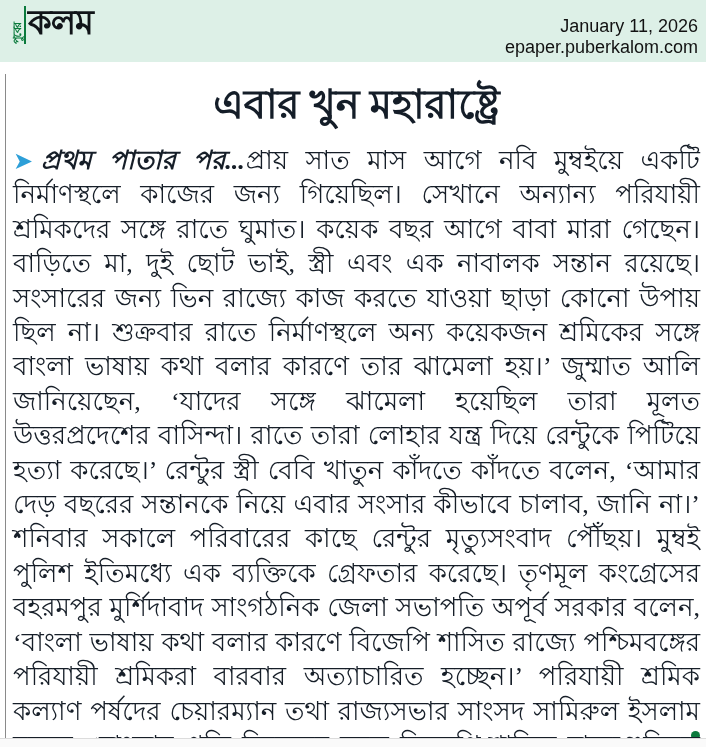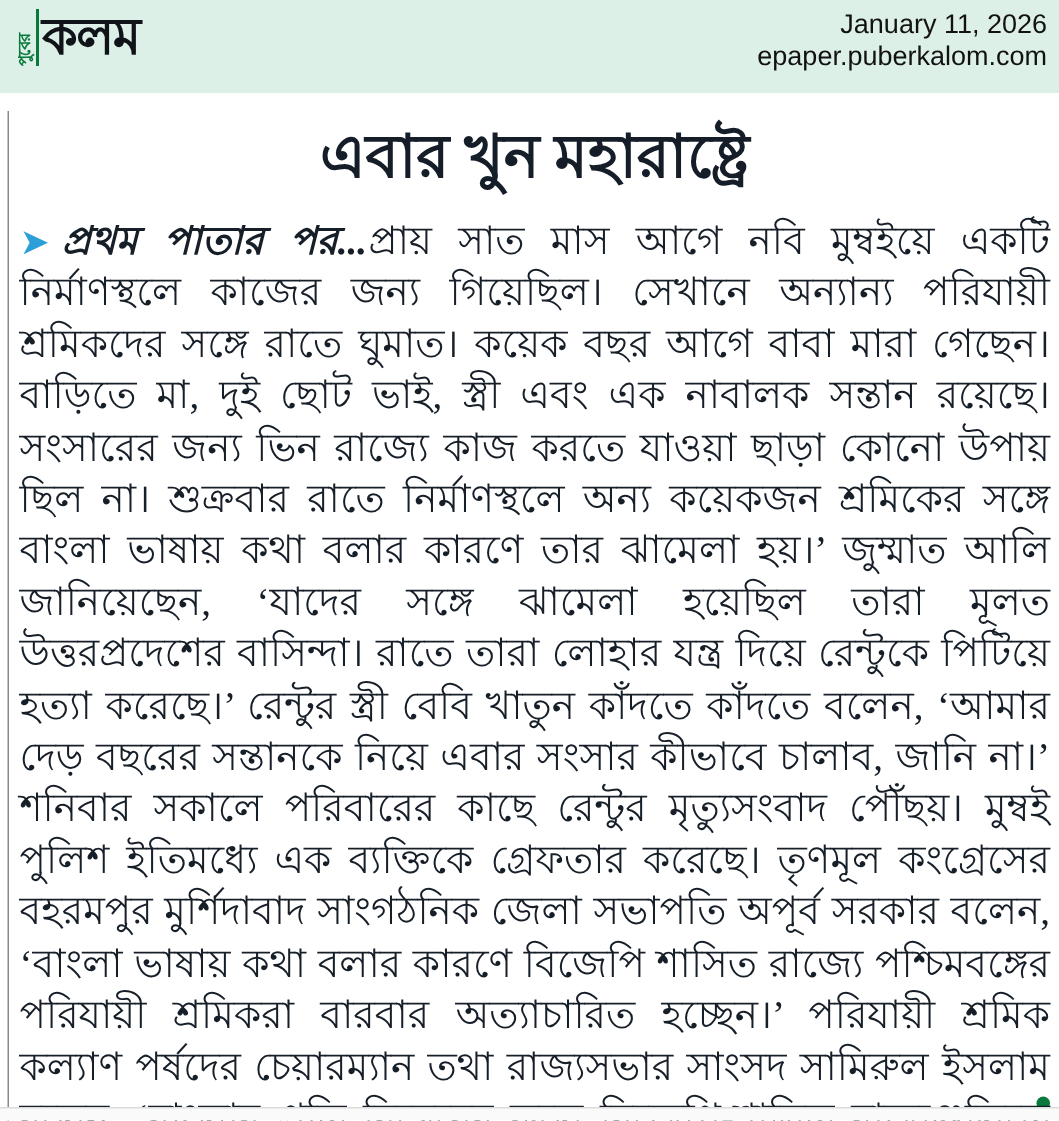--- a/index.html
+++ b/index.html
@@ -45,35 +45,37 @@
     max-height:38px;
     overflow:hidden;
   }
   .logo-main{
     font-size:34px;
     line-height:38px;
     font-weight:bold;
     color:#101418;
     position:relative;
     letter-spacing:-1px;
+    font-family:Liberation Mono, monospace;
   }
   .logo-dot{
     position:absolute;
     right:6px;
     bottom:7px;
     width:9px;
     height:9px;
     border-radius:50%;
     background:var(--logo-green);
   }
   .masthead-meta{
     text-align:right;
     font-size:18px;
     line-height:21px;
     color:#121212;
+    margin-top:10px;
   }
   
   .page{
     position:relative;
     border-left:1px solid #8a8a8a;
     margin-left:5px;
     min-height:677px;
     padding:0 4px 0 5px;
   }
   .headline{

